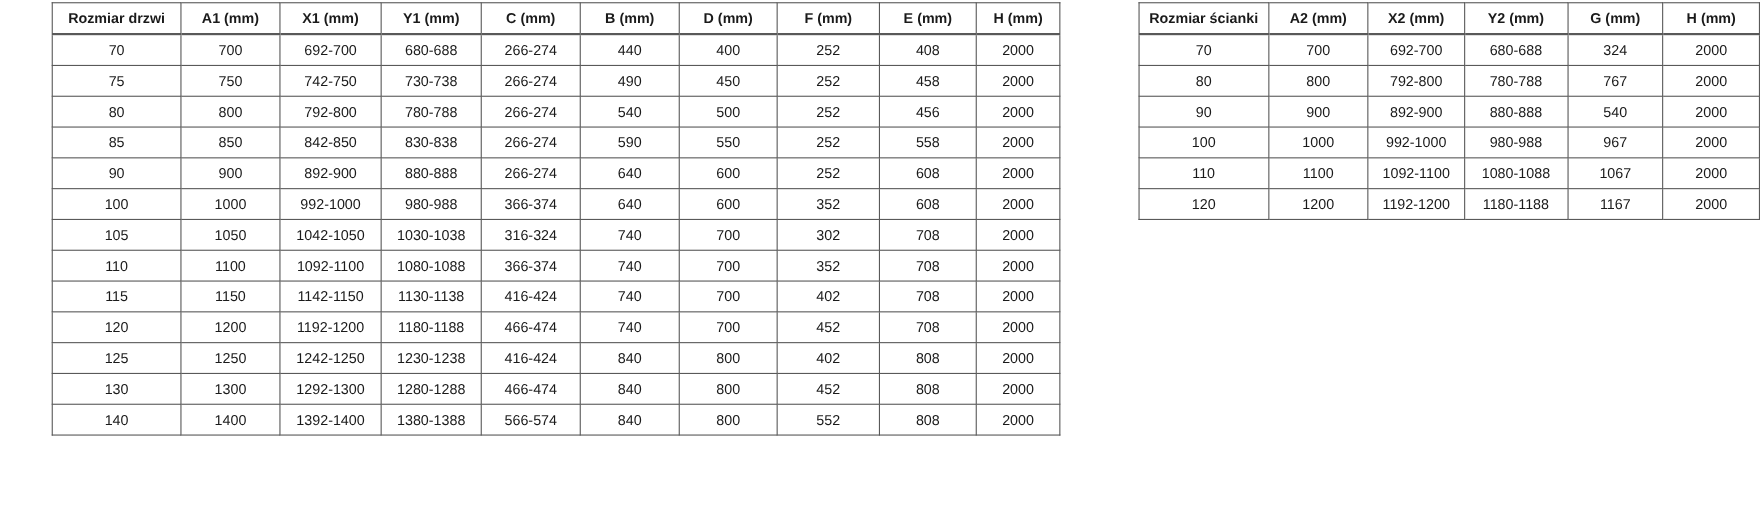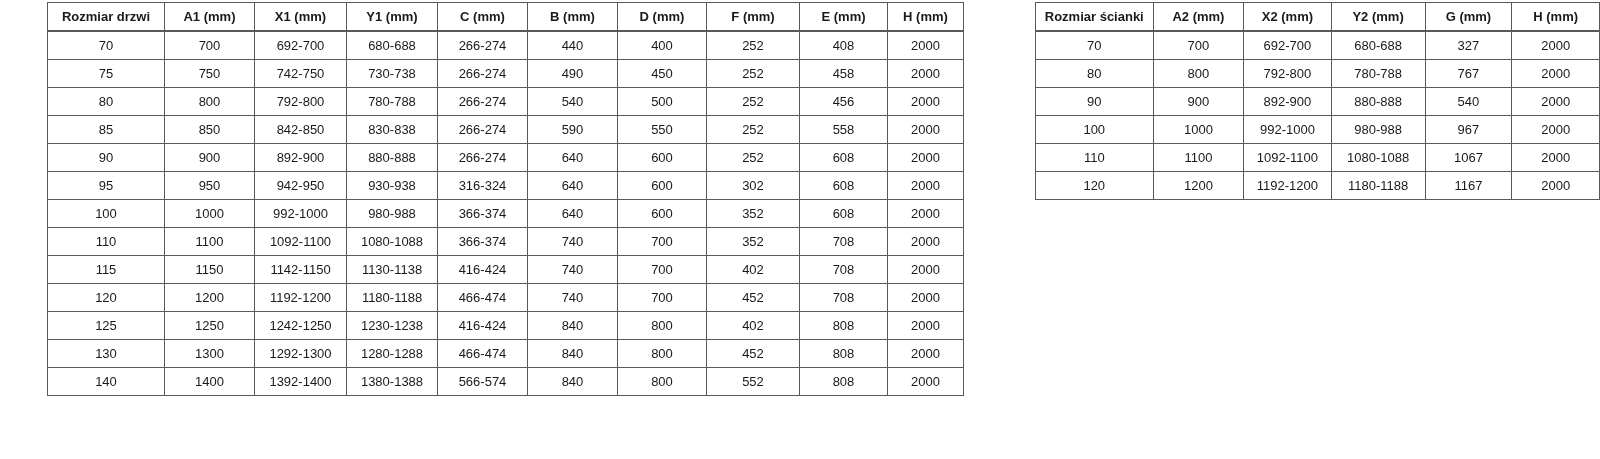--- a/index.html
+++ b/index.html
@@ -124,41 +124,41 @@
         <td>892-900</td>
         <td>880-888</td>
         <td>266-274</td>
         <td>640</td>
         <td>600</td>
         <td>252</td>
         <td>608</td>
         <td>2000</td>
       </tr>
       <tr>
-        <td>95</td>
-        <td>950</td>
-        <td>942-950</td>
-        <td>930-938</td>
-        <td>316-324</td>
-        <td>640</td>
-        <td>600</td>
-        <td>302</td>
-        <td>608</td>
-        <td>2000</td>
-      </tr>
-      <tr>
         <td>100</td>
         <td>1000</td>
         <td>992-1000</td>
         <td>980-988</td>
         <td>366-374</td>
         <td>640</td>
         <td>600</td>
         <td>352</td>
         <td>608</td>
+        <td>2000</td>
+      </tr>
+      <tr>
+        <td>105</td>
+        <td>1050</td>
+        <td>1042-1050</td>
+        <td>1030-1038</td>
+        <td>316-324</td>
+        <td>740</td>
+        <td>700</td>
+        <td>302</td>
+        <td>708</td>
         <td>2000</td>
       </tr>
       <tr>
         <td>110</td>
         <td>1100</td>
         <td>1092-1100</td>
         <td>1080-1088</td>
         <td>366-374</td>
         <td>740</td>
         <td>700</td>
@@ -247,21 +247,21 @@
         <th>G (mm)</th>
         <th>H (mm)</th>
       </tr>
     </thead>
     <tbody>
       <tr>
         <td>70</td>
         <td>700</td>
         <td>692-700</td>
         <td>680-688</td>
-        <td>327</td>
+        <td>324</td>
         <td>2000</td>
       </tr>
       <tr>
         <td>80</td>
         <td>800</td>
         <td>792-800</td>
         <td>780-788</td>
         <td>767</td>
         <td>2000</td>
       </tr>

